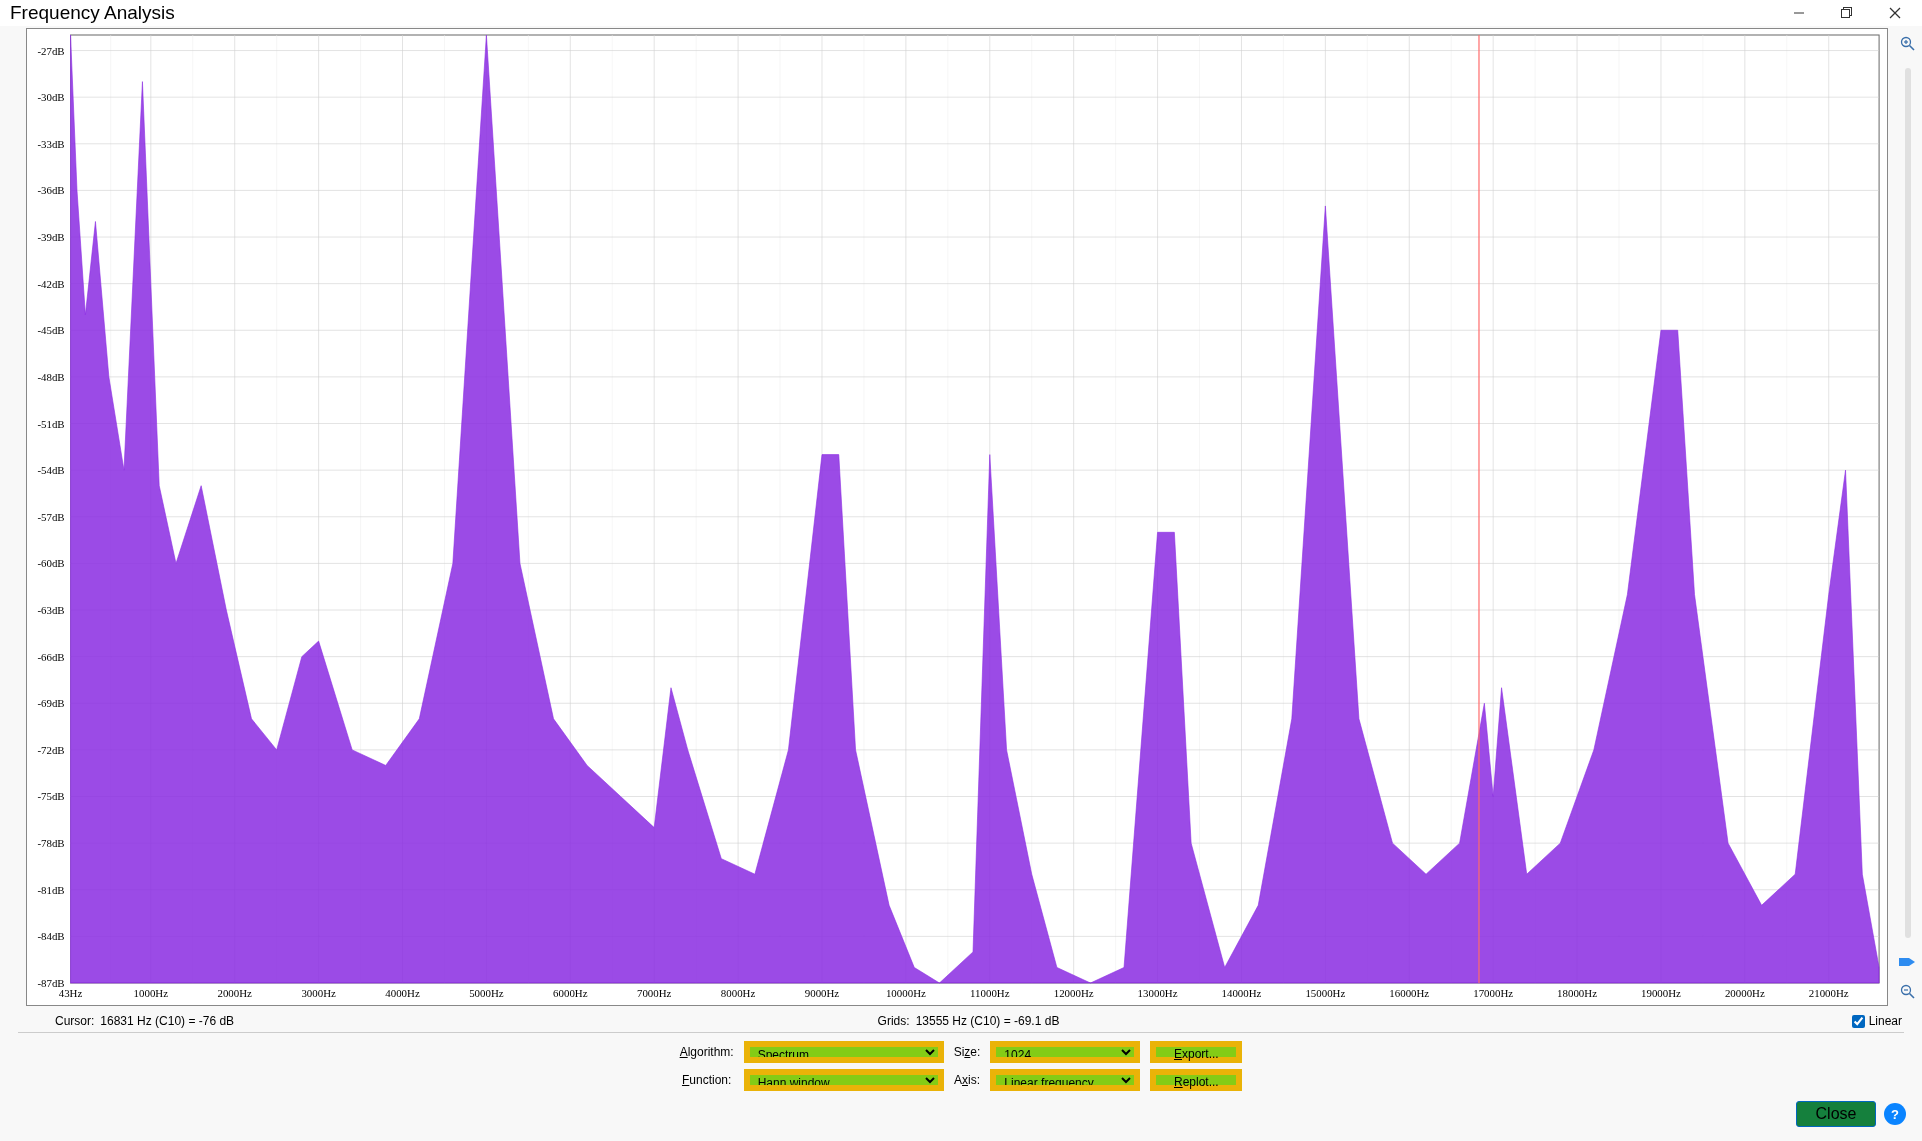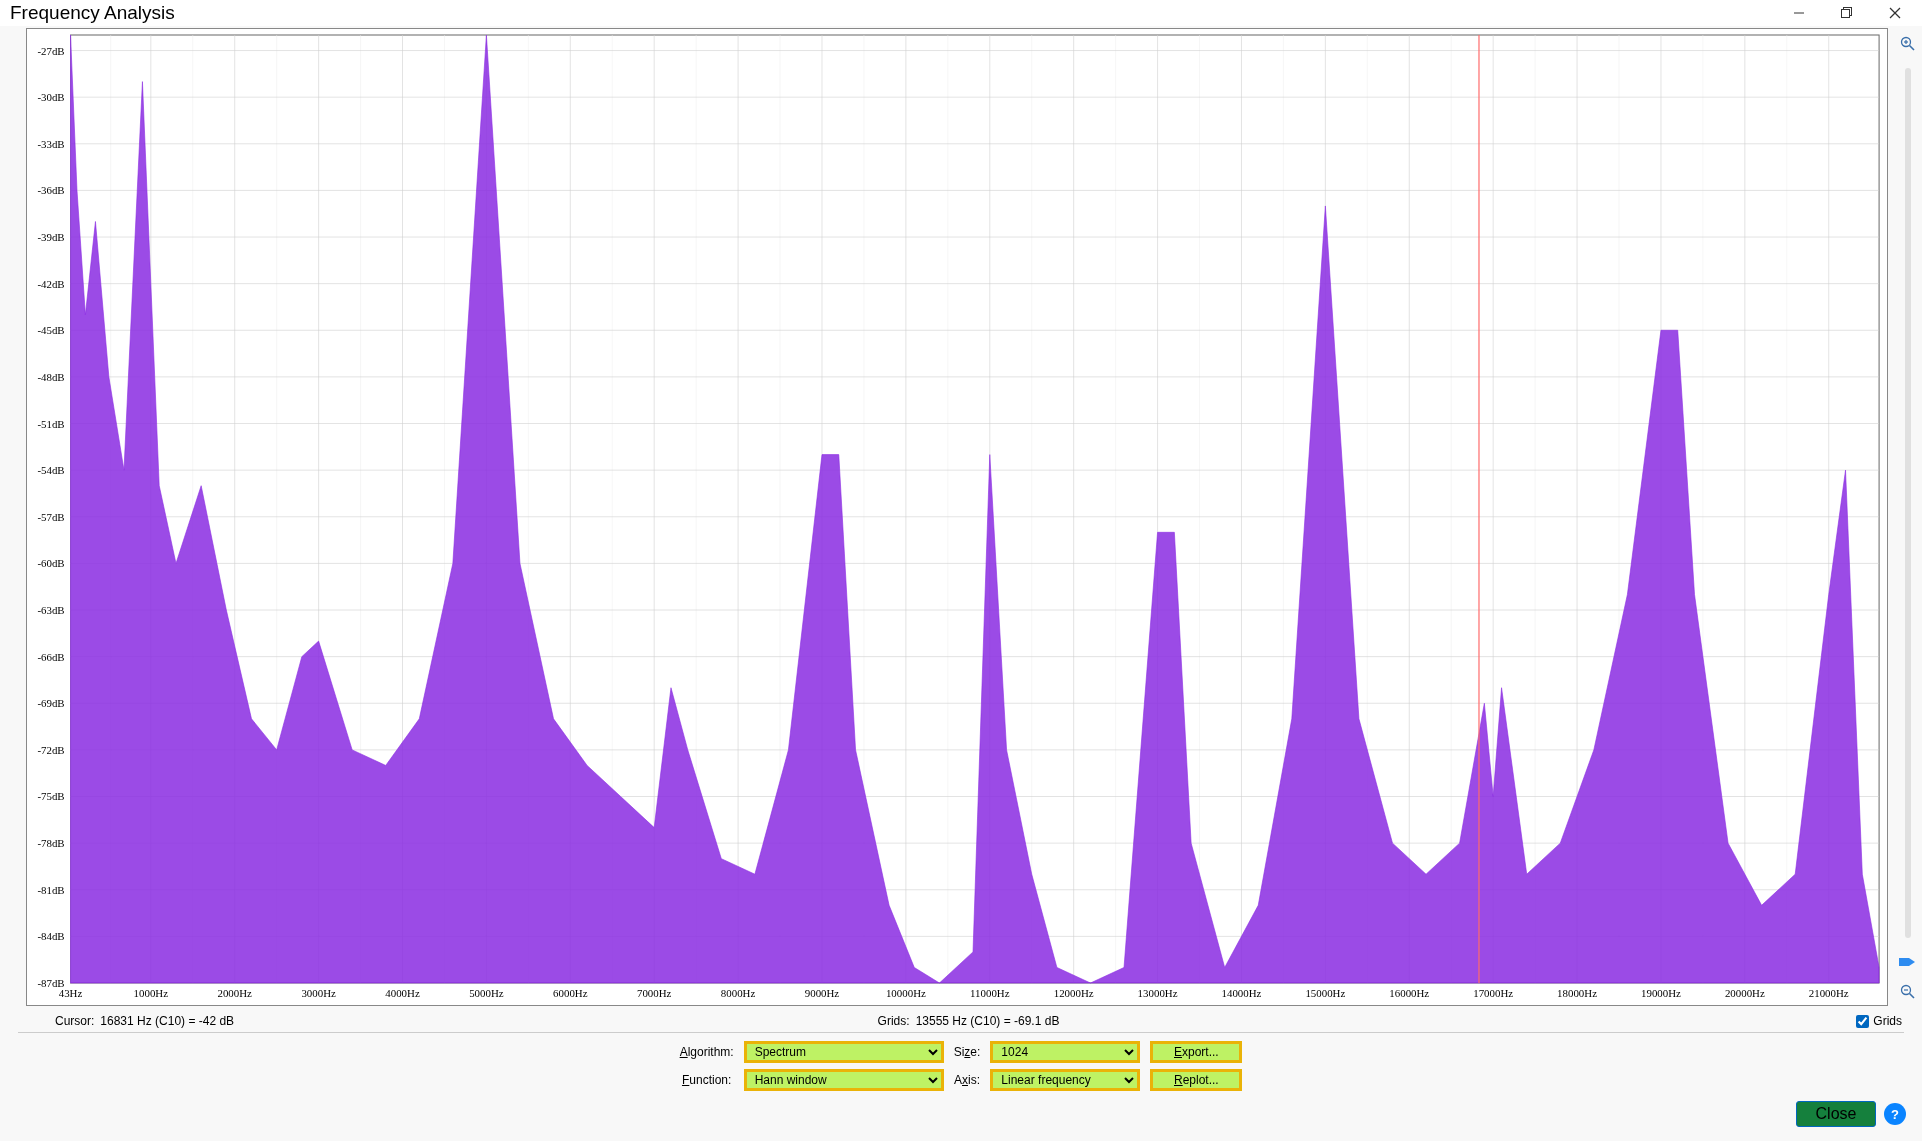--- a/index.html
+++ b/index.html
@@ -22,21 +22,21 @@
   
   .info-row { display: flex; justify-content: space-between; align-items: center; padding: 4px 20px 4px 40px; font-size: 12px; }
   .info-row .left, .info-row .center { display:flex; gap:6px; }
   .info-row .center { position:absolute; left:50%; transform:translateX(-50%); }
   .grids-check { display:flex; align-items:center; gap:4px; }
   .grids-check input { accent-color: #0067c0; }
   hr.sep { border: none; border-top: 1px solid #ccc; margin: 0 18px; }
   
   .controls-grid { display:grid; grid-template-columns: auto 200px auto 150px auto; column-gap:10px; row-gap:6px; align-items:center; justify-content:center; padding: 8px 0 4px 0; }
   .controls-grid label { text-align:center; }
-  .controls-grid select, .controls-grid button { height:22px; font-size:12px; font-family:inherit; border:3px solid #eab308; background:#bef264; }
+  .controls-grid select, .controls-grid button { height:22px; font-size:12px; font-family:inherit; border:6px solid #eab308; background:#84cc16; }
   .controls-grid select { width:100%; padding:0 4px; }
   .controls-grid button { width:92px; cursor:pointer; }
   .controls-grid .u { text-decoration: underline; }
   
   .bottom-row { display:flex; justify-content:flex-end; align-items:center; gap:8px; padding: 6px 16px 14px 16px; }
   .bottom-row button.close-btn { width:80px; height:26px; border:1px solid #0067c0; background:#15803d; border-radius:3px; cursor:pointer; font-size:16px; }
   .help-btn { width:22px; height:22px; border-radius:50%; background:#0a84ff; color:#fff; display:flex; align-items:center; justify-content:center; font-weight:bold; cursor:pointer; font-size:13px; }
 </style>
 </head>
 <body>
@@ -203,29 +203,29 @@
             <line x1="9.5" y1="9.5" x2="14" y2="14" stroke="#3a6faa" stroke-width="1.6"></line>
             <line x1="4" y1="6" x2="8" y2="6" stroke="#3a6faa" stroke-width="1.2"></line>
           </svg>
     </span>
   </div>
 </div>
 
 <div class="info-row" style="position:relative;margin-left:15px;">
   <div class="left">
     <span>Cursor:</span>
-    <span>16831 Hz (C10) = -42 dB</span>
+    <span>16831 Hz (C10) = -76 dB</span>
   </div>
   <div class="center">
     <span>Grids:</span>
     <span>13555 Hz (C10) = -69.1 dB</span>
   </div>
   <label class="grids-check">
     <input type="checkbox" id="gridscb" checked="" style="">
-    <span>Grids</span>
+    <span>Linear</span>
   </label>
 </div>
 <hr class="sep">
 
 <div class="controls-grid">
   <label><span class="u">A</span><span></span>lgorithm:</label>
   <select><option>Spectrum</option></select>
   <label>Si<span class="u">z</span>e:</label>
   <select><option>1024</option></select>
   <button><span class="u">E</span>xport...</button>

